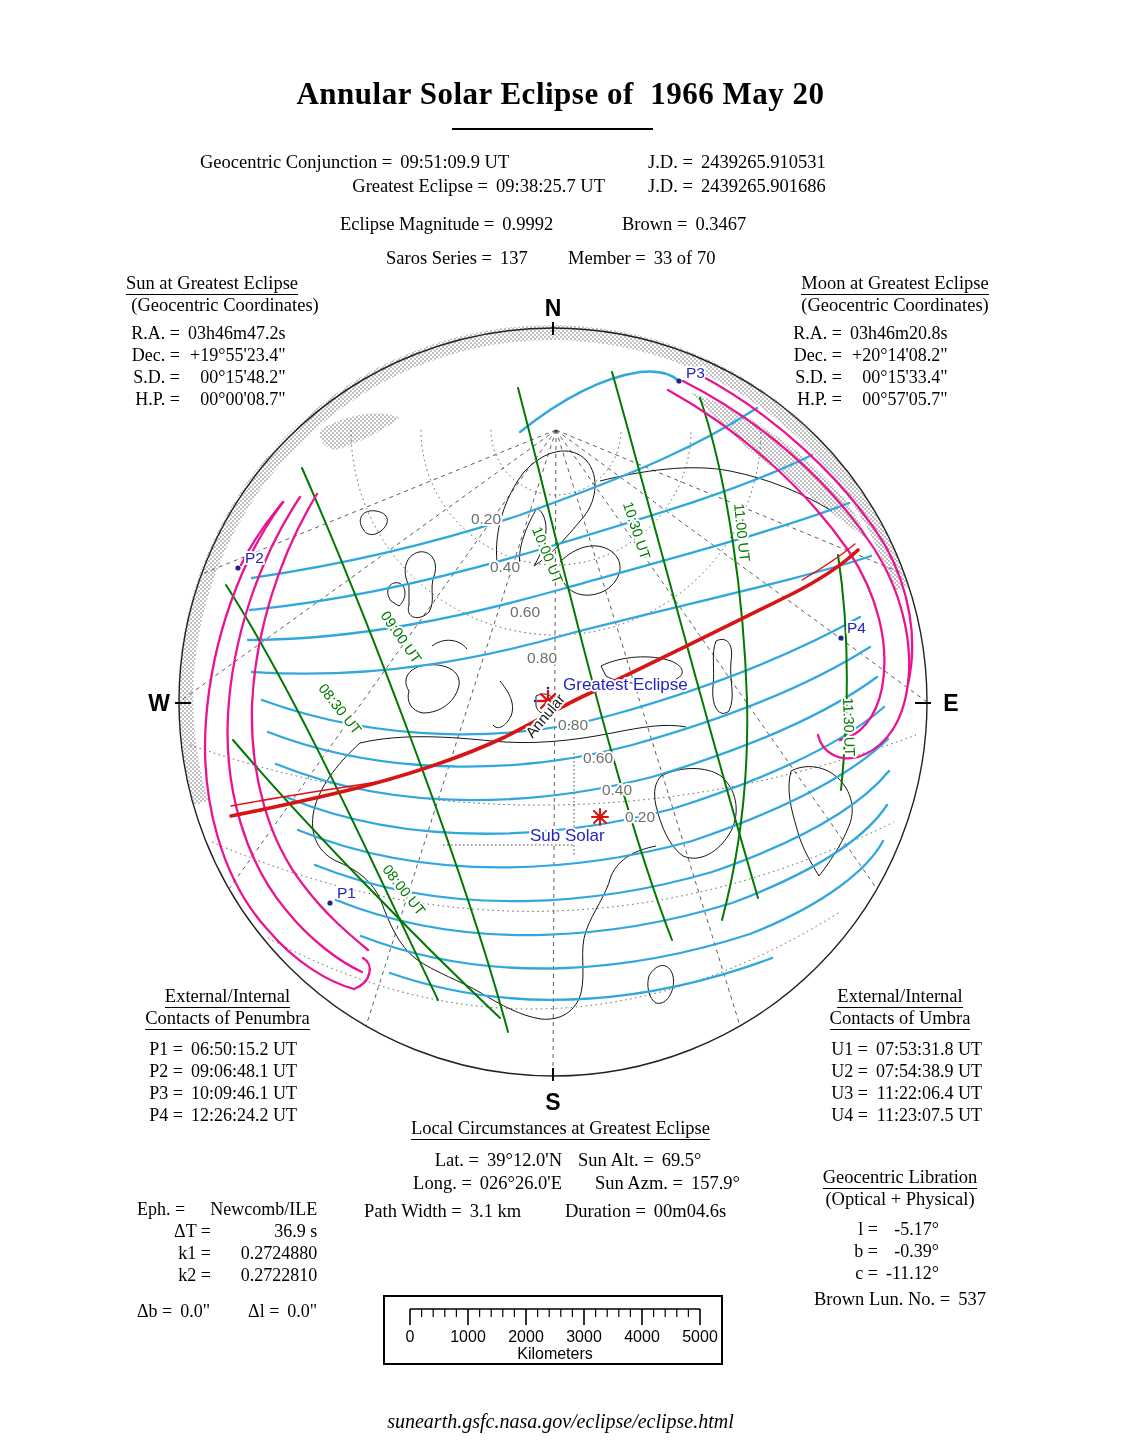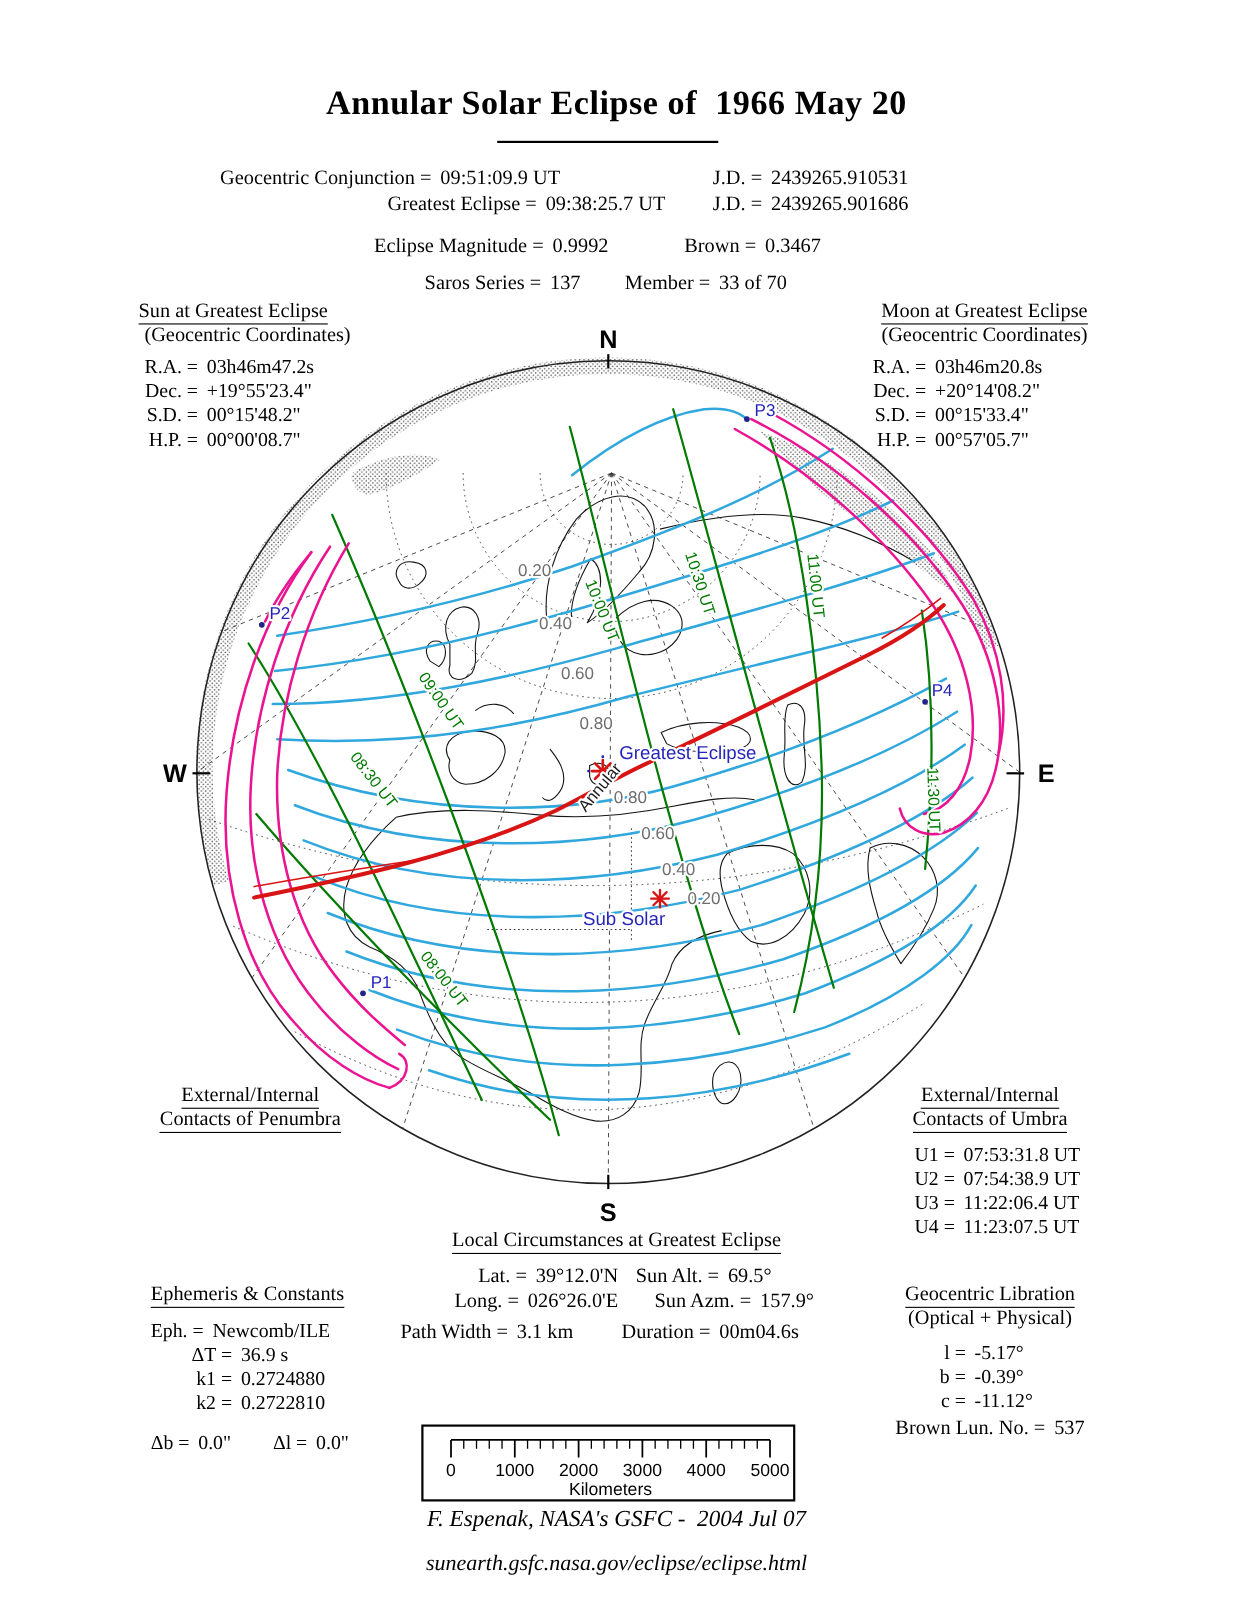--- a/index.html
+++ b/index.html
@@ -6,21 +6,21 @@
   .page{position:relative;width:1121px;height:1452px;background:#fff;overflow:hidden;
         font-family:"Liberation Serif",serif;color:#000;}
   .abs{position:absolute;}
   .ctr{text-align:center;}
   .title{top:76px;left:0;width:1121px;text-align:center;font-size:31px;font-weight:bold;letter-spacing:.5px;}
   .rule{top:128px;left:452px;width:201px;border-top:2px solid #000;height:0;}
   .t18{font-size:18.5px;line-height:23px;}
   .t17{font-size:18px;line-height:22px;}
   .uline{border-bottom:1.6px solid #000;padding-bottom:1px;}
   .kv{margin-left:8px;}
-  .krow{display:flex;}
+  .krow{display:flex;justify-content:space-between;}
   .kl{text-align:right;flex:none;}
   .w58{width:58px;} .w46{width:46px;} .w50{width:50px;} .w74{width:74px;} .w56{width:56px;}
   .footer-credit{top:1368px;left:0;width:1121px;text-align:center;font-style:italic;font-size:21px;}
   .footer-url{top:1410px;left:0;width:1121px;text-align:center;font-style:italic;font-size:20px;}
   .scalebox{left:383px;top:1295px;width:336px;height:66px;border:2px solid #000;}
   .scalebox svg text{font-family:"Liberation Sans",sans-serif;font-size:16px;fill:#000;}
 
   
   svg .ln{fill:none;stroke-linecap:round;stroke-linejoin:round;}
   svg .mag{stroke:var(--magnitude-line);stroke-width:2.3;}
@@ -271,20 +271,38 @@
         <span class="kv">00°15'33.4"</span>
       </div>
     <div class="krow">
         <span class="kl w58">H.P. =</span>
         <span class="kv">00°57'05.7"</span>
       </div>
   </div>
 
   <div class="abs t18 ctr" style="left:60px;top:985px;width:335px"><span class="uline">External/Internal</span></div>
   <div class="abs t18 ctr" style="left:60px;top:1007px;width:335px"><span class="uline">Contacts of Penumbra</span></div>
+  <div class="abs t17" style="left:137px;top:1038px">
+    <div class="krow">
+        <span class="kl w46">P1 =</span>
+        <span class="kv">06:50:15.2 UT</span>
+      </div>
+    <div class="krow">
+        <span class="kl w46">P2 =</span>
+        <span class="kv">09:06:48.1 UT</span>
+      </div>
+    <div class="krow">
+        <span class="kl w46">P3 =</span>
+        <span class="kv">10:09:46.1 UT</span>
+      </div>
+    <div class="krow">
+        <span class="kl w46">P4 =</span>
+        <span class="kv">12:26:24.2 UT</span>
+      </div>
+  </div>
 
   <div class="abs t18 ctr" style="left:735px;top:985px;width:330px"><span class="uline">External/Internal</span></div>
   <div class="abs t18 ctr" style="left:735px;top:1007px;width:330px"><span class="uline">Contacts of Umbra</span></div>
   <div class="abs t17" style="left:818px;top:1038px">
     <div class="krow">
         <span class="kl w50">U1 =</span>
         <span class="kv">07:53:31.8 UT</span>
       </div>
     <div class="krow">
         <span class="kl w50">U2 =</span>
@@ -313,21 +331,20 @@
   <div class="abs t18" style="left:578px;top:1172px;width:162px;text-align:right">
     <span>Sun Azm. =</span><span class="kv">157.9°</span>
   </div>
   <div class="abs t18" style="left:364px;top:1200px">
     <span>Path Width =</span><span class="kv">3.1 km</span>
   </div>
   <div class="abs t18" style="left:565px;top:1200px">
     <span>Duration =</span><span class="kv">00m04.6s</span>
   </div>
 
-  <div class="abs t18 ctr" style="left:60px;top:1166px;width:330px"><span class="uline">Ephemeris &amp; Constants</span></div>
   <div class="abs t17" style="left:137px;top:1198px">
     <div class="krow">
         <span>Eph. =</span>
         <span class="kv">Newcomb/ILE</span>
       </div>
     <div class="krow">
         <span class="kl w74">ΔT =</span>
         <span class="kv">36.9 s</span>
       </div>
     <div class="krow">
@@ -375,16 +392,15 @@
       <text x="25" y="45" text-anchor="middle">0</text>
       <text x="83" y="45" text-anchor="middle">1000</text>
       <text x="141" y="45" text-anchor="middle">2000</text>
       <text x="199" y="45" text-anchor="middle">3000</text>
       <text x="257" y="45" text-anchor="middle">4000</text>
       <text x="315" y="45" text-anchor="middle">5000</text>
       <text x="170" y="62" text-anchor="middle">Kilometers</text>
     </svg>
   </div>
 
-  <div class="abs footer-credit">F. Espenak, NASA's GSFC - &nbsp;2004 Jul 07</div>
   <div class="abs footer-url">sunearth.gsfc.nasa.gov/eclipse/eclipse.html</div>
 
 </div>
 
 </body></html>

